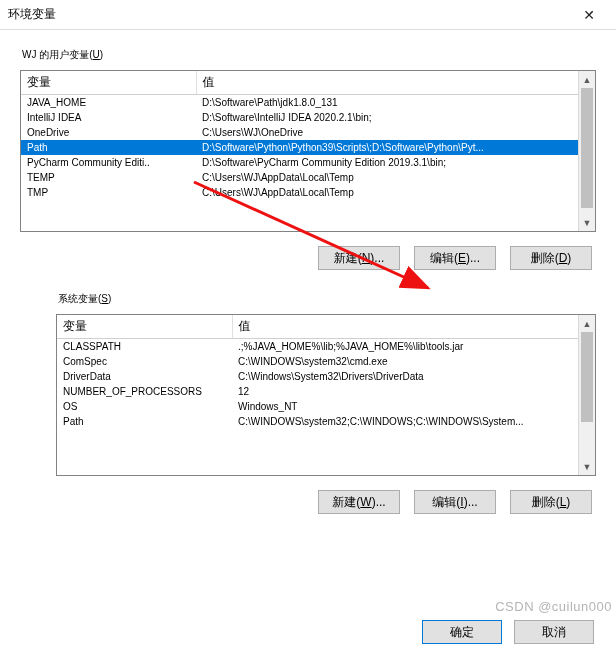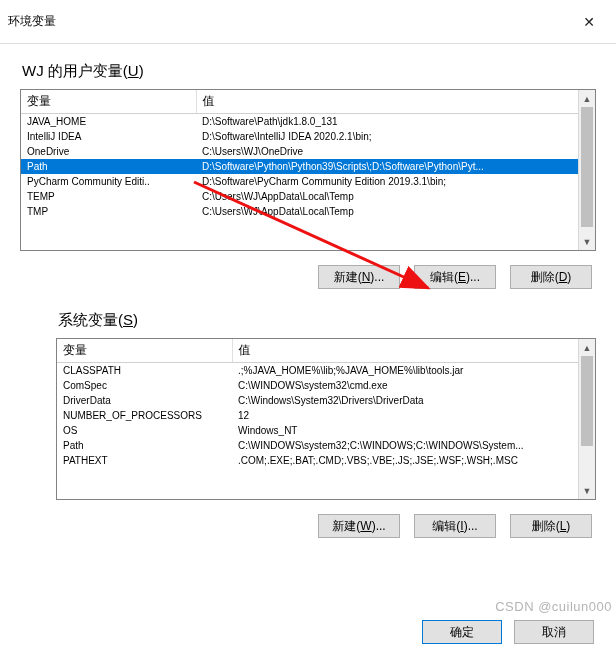--- a/index.html
+++ b/index.html
@@ -7,35 +7,35 @@
   margin: 0;
   font-family: "Microsoft YaHei", "Segoe UI", Tahoma, sans-serif;
   font-size: 12px;
   background: #fff;
   width: 616px;
   height: 658px;
   overflow: hidden;
   position: relative;
 }
 .titlebar {
-  height: 44px;
+  height: 30px;
   display: flex;
   align-items: center;
   padding: 0 8px;
   border-bottom: 1px solid #ddd;
 }
 .title-text { flex: 1; font-size: 12px; }
 .close-x {
   width: 38px; height: 28px;
   display: flex; align-items: center; justify-content: center;
   font-size: 14px; color: #222;
 }
 .content { padding: 12px 20px 14px 20px; }
 .section { margin-bottom: 10px; }
-.sec-label { margin: 6px 0 8px 2px; font-size: 15px; }
+.sec-label { margin: 6px 0 8px 2px; font-size: 10px; }
 .u { text-decoration: underline; }
 .tablewrap {
   border: 1px solid #828282;
   background: #fff;
   position: relative;
   overflow: hidden;
 }
 .tbl { width: 100%; border-collapse: collapse; table-layout: fixed; }
 .tbl th {
   text-align: left;
@@ -196,24 +196,20 @@
               <td>12</td>
             </tr>
             <tr>
               <td style="width: 175px;">OS</td>
               <td>Windows_NT</td>
             </tr>
             <tr>
               <td style="width: 175px;">Path</td>
               <td>C:\WINDOWS\system32;C:\WINDOWS;C:\WINDOWS\System...</td>
             </tr>
-            <tr>
-              <td style="width: 175px;">PATHEXT</td>
-              <td>.COM;.EXE;.BAT;.CMD;.VBS;.VBE;.JS;.JSE;.WSF;.WSH;.MSC</td>
-            </tr>
           </tbody>
       </table>
       <div class="scrollbar">
         <div class="sb-arrow">▲</div>
         <div class="sb-thumb" style="top:17px;height:90px;"></div>
         <div class="sb-arrow" style="position:absolute;bottom:0;">▼</div>
       </div>
     </div>
     <div class="btnrow">
       <button class="btn"><span>新建(<span class="u">W</span>)...</span></button>

